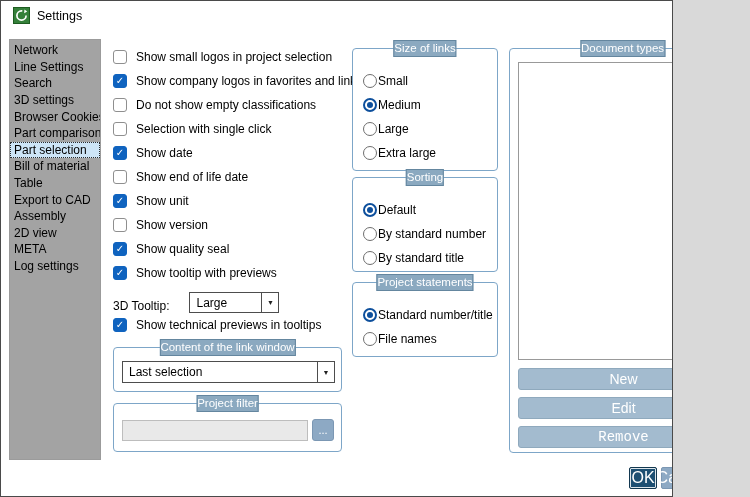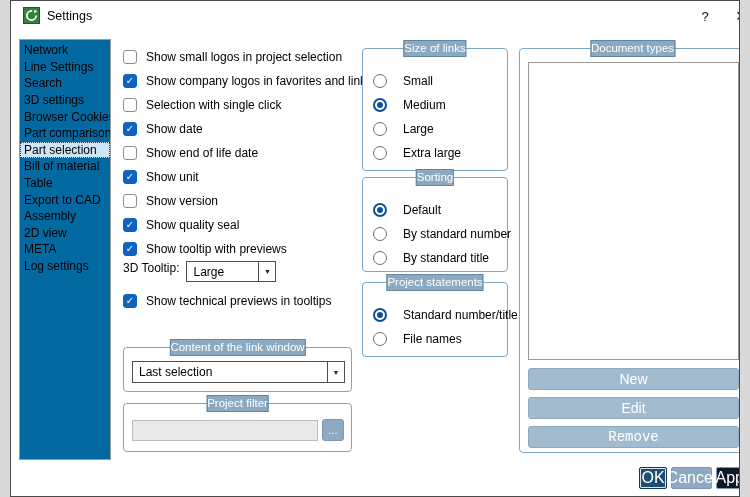--- a/index.html
+++ b/index.html
@@ -1,50 +1,50 @@
 <!DOCTYPE html>
 <html><head>
 <meta charset="utf-8">
 <style>
   * { box-sizing: border-box; margin: 0; padding: 0; }
   html,body { background:#d9d9d9; }
   body { font-family: "Liberation Sans", sans-serif; font-size: 12px; color:#000; }
   .window {
-    position: relative; width: 730px; height: 497px;
-    background: #fff; border: 1px solid #4a4a4a; overflow: hidden; margin-left: 10px;
+    position: relative; width: 673px; height: 497px;
+    background: #fff; border: 1px solid #4a4a4a; overflow: hidden;
   }
   
   .titlebar { position:absolute; left:0; top:0; width:100%; height:30px; background:#fff; }
   .app-icon { position:absolute; left:12px; top:6px; width:17px; height:17px; }
   .title-text { position:absolute; left:36px; top:8px; font-size:12.5px; color:#000; }
   .tb-btn { position:absolute; top:4px; width:28px; height:22px; display:flex; align-items:center; justify-content:center; color:#111; cursor:default; }
   .help-btn { left:680px; font-size:13px; }
   .close-btn { left:716px; font-size:14px; }
   
-  .sidebar { position:absolute; left:8px; top:38px; width:92px; height:421px; border:1px solid #9b9b9b; background:#0369a1; padding-top:2px; overflow:hidden;text-align:center; }
+  .sidebar { position:absolute; left:8px; top:38px; width:92px; height:421px; border:1px solid #9b9b9b; background:#a3a3a3; padding-top:2px; overflow:hidden;text-align:center; }
   .side-item { height:16.6px; display:flex; align-items:center; padding-left:4px; white-space:nowrap; cursor:default; }
   .side-item.selected { background:#cde5f7; outline:1px dotted #2b2b2b; outline-offset:-1px; }
   
   .options-column { position:absolute; left:112px; top:44px; width:237px; }
   .check-row { display:flex; align-items:center; gap:9px; height:24px;text-align:right; }
   .checkbox { flex:0 0 14px; width:14px; height:14px; border:1px solid #8f8f8f; border-radius:3px; background:#fff;
               display:flex; align-items:center; justify-content:center; font-size:10px; line-height:1; color:#fff; cursor:default; }
   .checkbox.checked { background:#0f63bf; border-color:#0f63bf; }
-  .combo-row { display:flex; align-items:flex-start; height:28px; gap:7px; }
+  .combo-row { display:flex; align-items:flex-end; height:28px; gap:20px; }
   
   .combo { border:1px solid #4d4d4d; background:#fff; height:22px; display:flex; align-items:stretch; cursor:default; }
   .combo-value { flex:1; display:flex; align-items:center; padding:0 6px; white-space:nowrap; overflow:hidden; }
   .combo-arrow { width:17px; border-left:1px solid #4d4d4d; display:flex; align-items:center; justify-content:center; font-size:7px; color:#222; }
   .combo-3d { width:90px; height:21px; }
   
   .groupbox { position:absolute; border:1px solid #7da6c8; border-radius:4px; background:#fff; }
   .group-title { position:absolute; top:-9px; left:50%; transform:translateX(-50%); background:#8ba9c0; border:1px solid #64869f;
                  color:#fff; font-size:11.5px; padding:0 0; height:17px; line-height:15px; white-space:nowrap; }
   .radio-rows { padding:20px 0 0 10px; }
-  .radio-row { display:flex; align-items:center; gap:16px; height:24px; }
+  .radio-row { display:flex; align-items:center; gap:1px; height:24px; }
   .radio { flex:0 0 14px; width:14px; height:14px; border:1px solid #6e6e6e; border-radius:50%; background:#fff; position:relative; cursor:default; }
   .radio.checked { border:2px solid #0d4f9c; }
   .radio.checked::after { content:''; position:absolute; inset:2px; border-radius:50%; background:#0d4f9c; }
   #group-link-window { left:112px; top:346px; width:229px; height:45px; }
   #group-link-window .combo { position:absolute; left:8px; top:13px; width:213px; }
   #group-project-filter { left:112px; top:402px; width:229px; height:49px; }
   .filter-input { position:absolute; left:8px; top:16px; width:186px; height:21px; background:#e9e9e9; border:1px solid #bdbdbd; font-family:inherit; font-size:12px; padding:0 4px; color:#555; }
   .browse-btn { position:absolute; right:7px; top:15px; width:22px; height:22px; background:#8da9c4; border:1px solid #7b97b3; border-radius:3px;
                 color:#fff; font-size:11px; display:flex; align-items:center; justify-content:center; cursor:default; }
   #group-size { left:351px; top:47px; width:146px; height:123px; }
@@ -101,20 +101,24 @@
       <div class="check-row">
         <span class="checkbox"></span>
         <span class="label-text">Show small logos in project selection</span>
       </div>
       <div class="check-row">
         <span class="checkbox checked">✓</span>
         <span class="label-text">Show company logos in favorites and links</span>
       </div>
       <div class="check-row">
         <span class="checkbox"></span>
+        <span class="label-text">Do not show empty classifications</span>
+      </div>
+      <div class="check-row">
+        <span class="checkbox"></span>
         <span class="label-text">Selection with single click</span>
       </div>
       <div class="check-row">
         <span class="checkbox checked">✓</span>
         <span class="label-text">Show date</span>
       </div>
       <div class="check-row">
         <span class="checkbox"></span>
         <span class="label-text">Show end of life date</span>
       </div>

